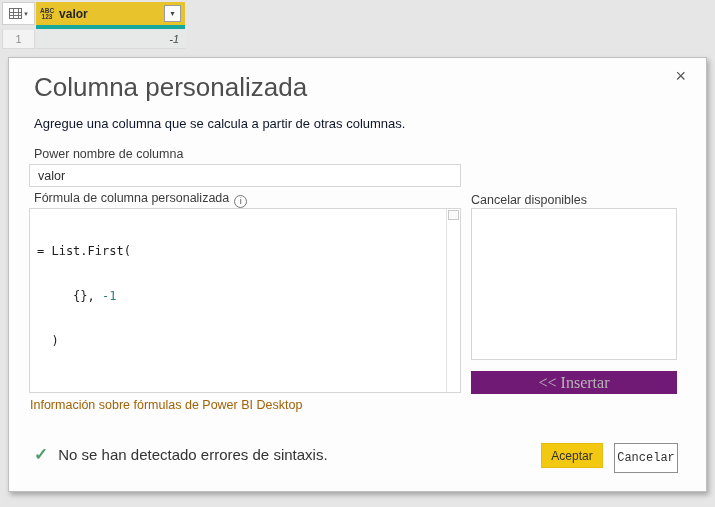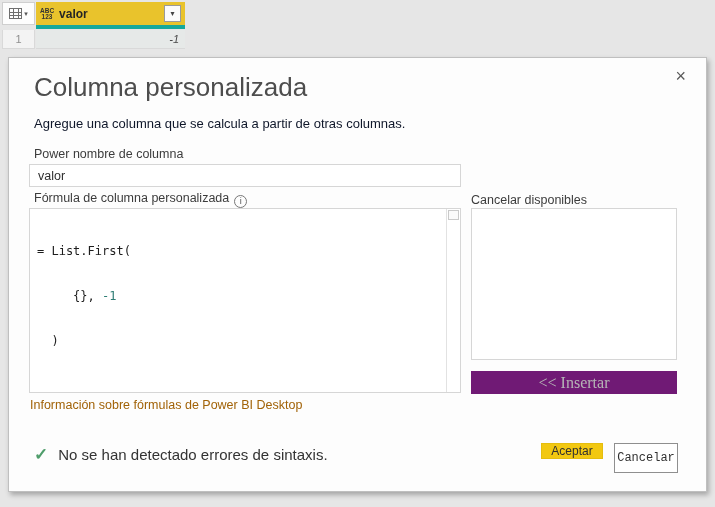--- a/index.html
+++ b/index.html
@@ -56,21 +56,21 @@
   .v-thumb { position:absolute; left:1px; right:1px; top:1px; height:10px; border:1px solid #c9c9c9; background:#fafafa; }
   .listbox { position:absolute; left:462px; top:150px; width:206px; height:152px;
     border:1px solid #d6d6d6; background:#fff; }
   .insert-btn { position:absolute; left:462px; top:313px; width:206px; height:23px;
     background:#701a75; border:none; color:#b6b6b6; font-size:16px; font-family:Liberation Serif, serif; }
   .help-link { position:absolute; left:21px; top:340px; font-size:12.5px; color:#a16207;
     text-decoration:none; cursor:pointer; }
   .status-row { position:absolute; left:25px; top:388px; display:flex; align-items:center; gap:10px; }
   .check-icon { color:#4f9d6b; font-size:17px; font-weight:bold; line-height:1; }
   .status-msg { font-size:15px; color:#333; }
-  .accept-btn { position:absolute; left:532px; top:385px; width:62px; height:16px;
+  .accept-btn { position:absolute; left:532px; top:385px; width:62px; height:25px;
     background:#f2c811; border:1px solid #e5bd0e; color:#303030; font-size:12px; cursor:pointer;
     font-family:"Liberation Sans", sans-serif; }
   .cancel-btn { position:absolute; left:605px; top:385px; width:64px; height:30px;
     background:#fff; border:1px solid #8f8f8f; color:#303030; font-size:12px; cursor:pointer;
     font-family:Liberation Mono, monospace; }
 </style>
 </head>
 <body>
 
 <div class="stage">

